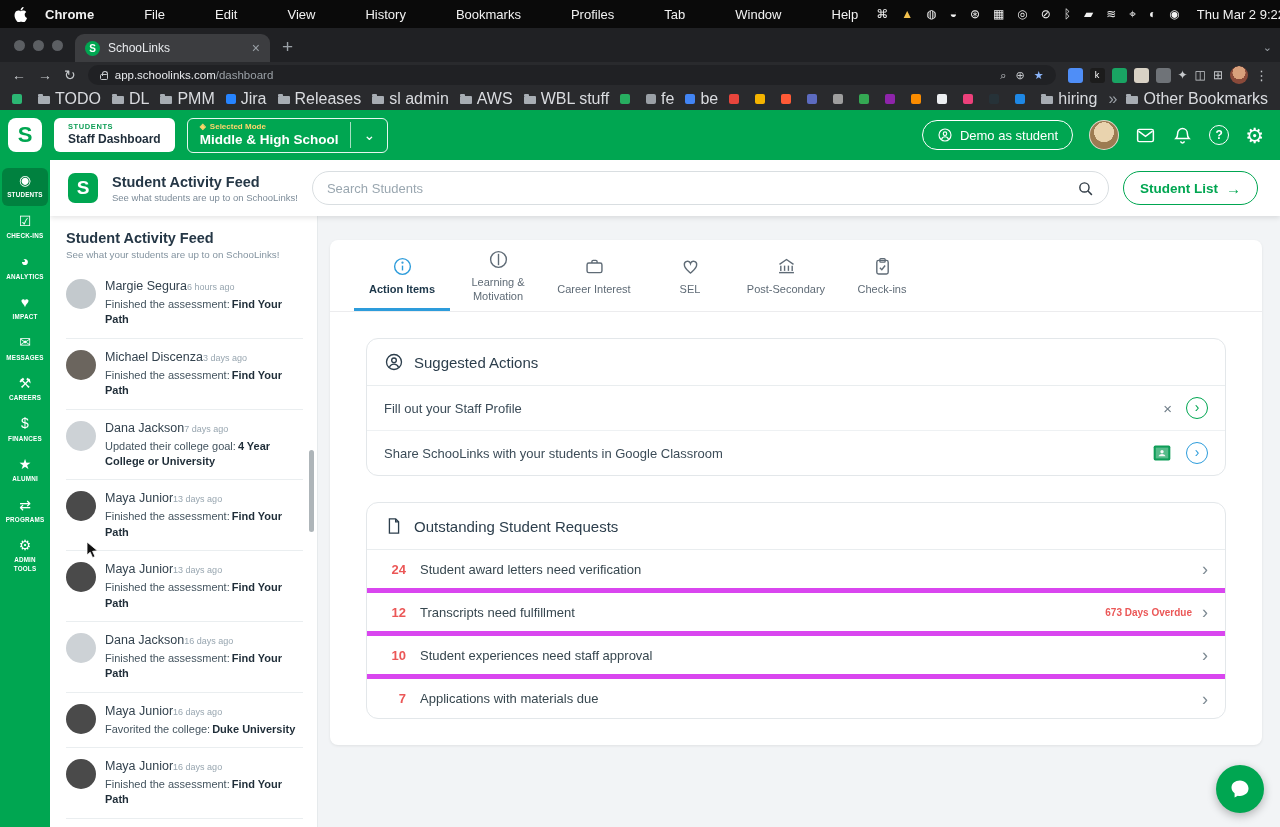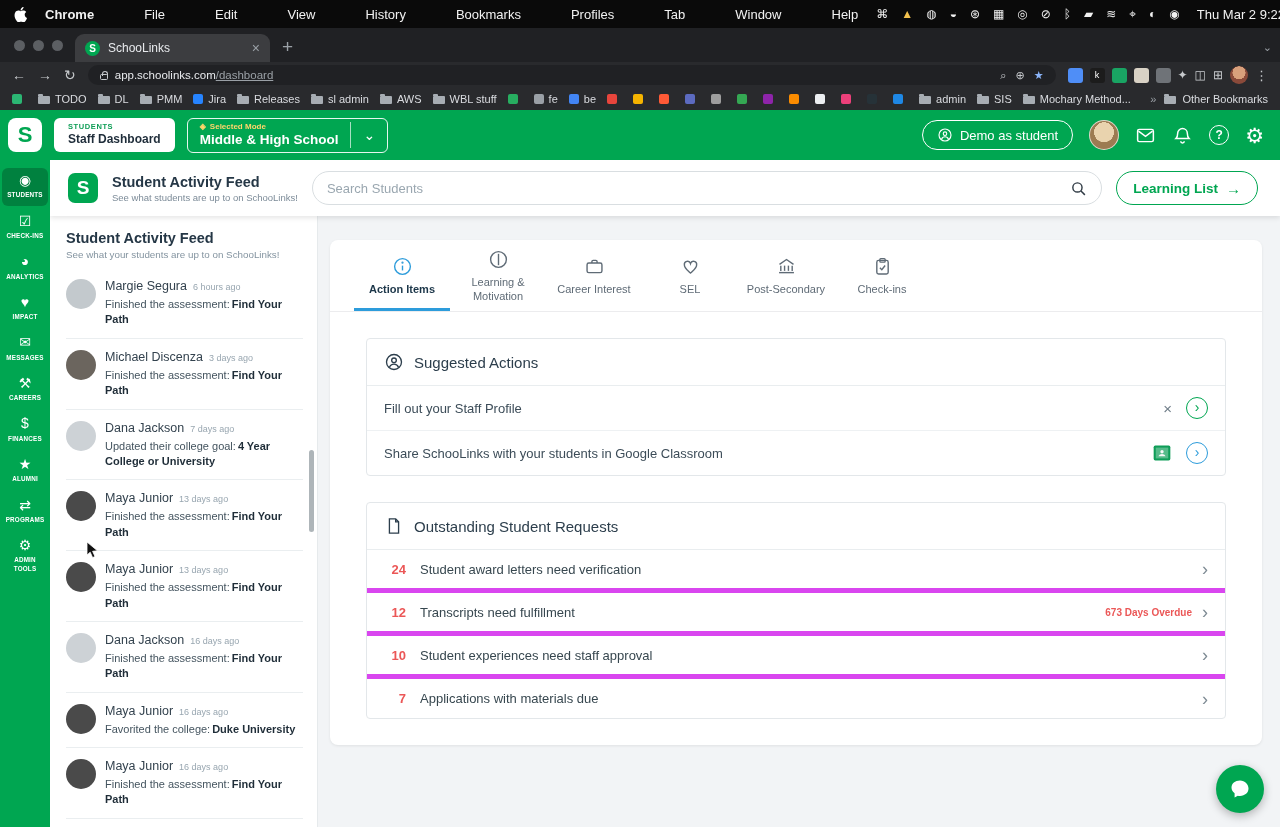--- a/index.html
+++ b/index.html
@@ -32,31 +32,31 @@
   
   .addressbar { position:absolute; top:62px; left:0; right:0; height:26px; background:#292a2d;
     display:flex; align-items:center; padding:0 12px; gap:12px; color:#c7cacd; z-index:48;}
   .nav-ic { font-size:14px; line-height:1; }
   .urlbox { flex:1; height:20px; background:#202124; border-radius:11px; display:flex;
     align-items:center; padding:0 12px; gap:7px; font-size:11.5px; min-width:0;}
   .lock { width:8px; height:6px; border:1.2px solid #c7cacd; border-radius:1.5px; position:relative; margin-top:3px;}
   .lock:before { content:""; position:absolute; left:1px; top:-4px; width:4px; height:4px;
     border:1.2px solid #c7cacd; border-bottom:none; border-radius:3px 3px 0 0;}
   .url-host { color:#e8eaed;margin-top:16px; }
-  .url-path { color:#9aa0a6;text-decoration:underline; }
+  .url-path { color:#9aa0a6; }
   .omni-right { margin-left:auto; display:flex; gap:9px; align-items:center; font-size:11px;}
   .ext-cluster { display:flex; gap:7px; align-items:center; }
   .ext { width:15px; height:15px; border-radius:3px; background:#555; color:#fff; font-size:9px;
     display:flex; align-items:center; justify-content:center; }
   .prof-avatar { width:18px; height:18px; border-radius:50%; background:#b06a4e;
     background:radial-gradient(circle at 50% 38%, #d8a07c 0 45%, #8a4a3a 46% 100%); }
 
   
   .bookmarksbar { position:absolute; top:88px; left:0; right:0; height:22px; background:#292a2d;
-    display:flex; align-items:center; padding:0 12px; color:#dadce0; font-size:11px; z-index:47;}
+    display:flex; align-items:center; padding:0 12px; color:#dadce0; font-size:16px; z-index:47;}
   .bm-left { display:flex; align-items:center; gap:11px; overflow:hidden; flex:1; }
   .bm { display:flex; align-items:center; gap:5px; white-space:nowrap; flex:none;}
   .bm-icon { width:10px; height:10px; border-radius:2px; background:#9aa0a6; position:relative; flex:none;}
   .bm-icon.folder { width:12px; height:8px; border-radius:1px; background:#a7adb3; margin-top:2px;}
   .bm-icon.folder:before { content:""; position:absolute; top:-2px; left:0; width:5px; height:2px;
     background:#a7adb3; border-radius:1px 1px 0 0; }
   .bm-overflow { margin:0 8px; color:#9aa0a6; }
   .bm-right { display:flex; align-items:center; gap:6px; white-space:nowrap; }
 
   
@@ -117,39 +117,39 @@
   .feedpanel { position:absolute; top:216px; bottom:0; left:50px; width:268px; background:#fff;
     padding:14px 14px 0 16px; overflow:hidden; border-right:1px solid #e6eaec; z-index:20;}
   .feed-title { font-size:14.5px; font-weight:bold; color:#253746; }
   .feed-sub { font-size:9.8px; color:#8494a0; margin-top:3px; }
   .feed-list { margin-top:8px; }
   .feed-item { display:flex; gap:9px; padding:11px 0 10px; border-bottom:1px solid #eaeef0; }
   .f-avatar { width:30px; height:30px; border-radius:50%; flex:none; }
   .f-body { flex:1; min-width:0; }
   .f-top { display:flex; justify-content:flex-start; align-items:baseline; }
   .f-name { font-size:12.5px; color:#33424e; font-weight:500; }
-  .f-time { font-size:9px; color:#98a6b0; flex:none; margin-left:6px;}
+  .f-time { font-size:9px; color:#98a6b0; flex:none; }
   .f-desc { font-size:11px; color:#44545f; margin-top:4px; line-height:1.4; }
   .f-desc b { color:#1f2d38; margin-left:2px;}
   .feed-scrollbar { position:absolute; right:3px; top:234px; width:5px; height:82px; background:#9aa2a8;
     border-radius:3px; opacity:.8;}
 
   
   .main { position:absolute; top:216px; left:318px; right:0; bottom:0; background:#f2f4f6; }
   .card { position:absolute; top:24px; left:12px; right:18px; background:#fff; border-radius:8px;
     box-shadow:0 1px 3px rgba(0,0,0,.08); padding-bottom:26px;}
   .tabs { display:flex; padding-left:24px; border-bottom:1px solid #ececee; height:72px; }
   .tabitem { width:96px; display:flex; flex-direction:column; align-items:center; justify-content:center;
     gap:6px; font-size:11px; color:#5f6b76; text-align:center; line-height:1.25;
     border-bottom:3px solid transparent; padding-top:4px;}
   .tabitem svg { width:21px; height:21px; stroke:#5f6b76; fill:none; stroke-width:1.6; }
   .tabitem.active { color:#1c3649; font-weight:bold; border-bottom-color:#2d9cdb; }
   .tabitem.active svg { stroke:#2d9cdb; }
 
-  .section { margin:26px 36px 0; border:1px solid #e3e7ea; border-radius:4px; overflow:hidden; }
+  .section { margin:26px 36px 0; border:1px solid #e3e7ea; border-radius:12px; overflow:hidden; }
   .sec-head { display:flex; align-items:center; gap:10px; padding:13px 17px; font-size:15px;
     color:#2c3e4c; border-bottom:1px solid #e9edef; }
   .sec-head svg { width:20px; height:20px; stroke:#2c3e4c; fill:none; stroke-width:1.6; flex:none;}
   .action-row { display:flex; align-items:center; padding:11px 17px; font-size:13px; color:#3c4c58;
     border-bottom:1px solid #eef1f3; min-height:44px;}
   .action-row:last-child { border-bottom:none; }
   .action-right { margin-left:auto; display:flex; align-items:center; gap:14px; }
   .xbtn { color:#6f7d88; font-size:15px; line-height:1; }
   .circle-btn { width:22px; height:22px; border-radius:50%; border:1.7px solid #00a651; color:#00a651;
     display:flex; align-items:center; justify-content:center; font-size:14px; line-height:1; padding-bottom:2px;}
@@ -379,21 +379,21 @@
         <span></span>
       </div>
 
       <div class="bm">
         <span class="bm-icon" style="background: rgb(30, 136, 229);"></span>
         <span></span>
       </div>
 
       <div class="bm">
         <span class="bm-icon folder"></span>
-        <span>admin</span>
+        <span>hiring</span>
       </div>
 
       <div class="bm">
         <span class="bm-icon folder"></span>
         <span>SIS</span>
       </div>
 
       <div class="bm">
         <span class="bm-icon folder"></span>
         <span>Mochary Method...</span>
@@ -514,21 +514,21 @@
     <div class="sub-sub">See what students are up to on SchooLinks!</div>
   </div>
   <div class="searchwrap">
     <input placeholder="Search Students" style="">
     <svg viewBox="0 0 24 24">
         <circle cx="10.5" cy="10.5" r="6.5"></circle>
         <line x1="15.5" y1="15.5" x2="21" y2="21"></line>
       </svg>
   </div>
   <button class="student-list-btn">
-    <span>Learning List</span>
+    <span>Student List</span>
     <span class="arr">→</span>
   </button>
 </div>
 
 <div class="feedpanel">
   <div class="feed-title">Student Activity Feed</div>
   <div class="feed-sub">See what your students are up to on SchooLinks!</div>
   <div class="feed-list">
 
       <div class="feed-item">

